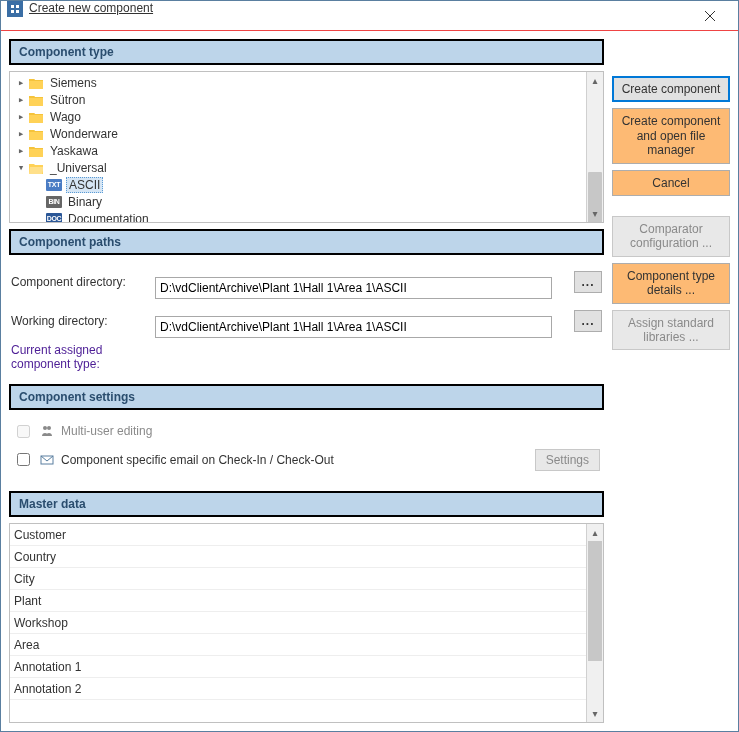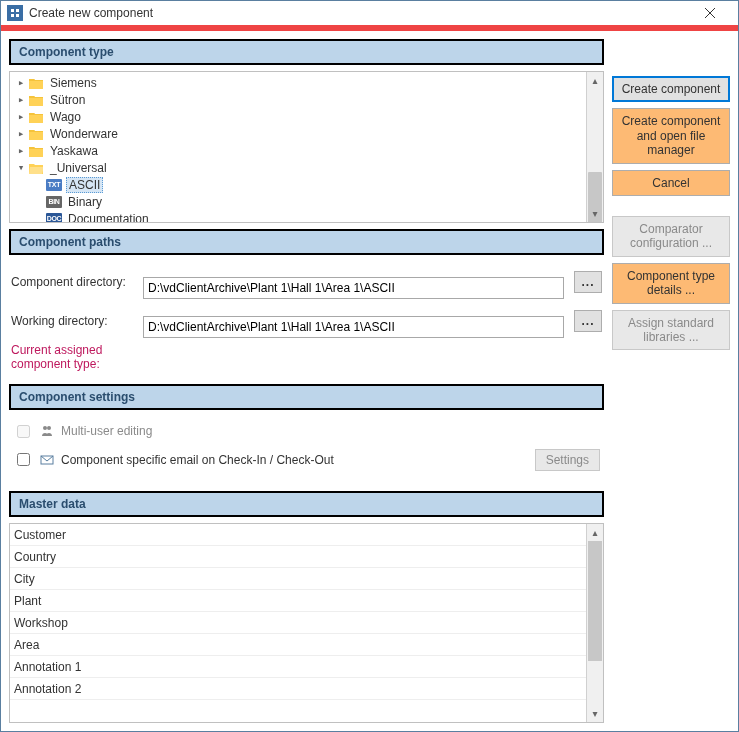--- a/index.html
+++ b/index.html
@@ -14,24 +14,25 @@
     width: 739px;
     height: 732px;
     border: 1px solid #5a7fa0;
     display: flex;
     flex-direction: column;
     background: #fff;
   }
   .titlebar {
     height: 30px;
     display: flex;
-    align-items: center;
+    align-items: flex-start;
     padding: 0 8px 0 6px;
     background: #fff;
-    border-bottom: 6px solid #ef4444;
+    border-bottom: 1px solid #ef4444;
+    text-decoration: underline;
   }
   .titlebar .app-icon {
     width: 16px; height: 16px;
     background: #3a6ea5;
     margin-right: 6px;
     display: inline-flex;
     align-items: center;
     justify-content: center;
   }
   .titlebar .app-icon svg { width: 12px; height: 12px; }
@@ -147,42 +148,42 @@
     padding: 0 2px;
   }
   .tree-row.highlight {
     background: #e8f0f8;
   }
   .tree-row .label-wrap { padding: 0 2px; }
   .paths-body { padding: 4px 2px 2px 2px; }
   .form-row {
     display: flex;
     align-items: center;
-    gap: 10px;
+    gap: 22px;
     margin-bottom: 5px;
   }
   .form-row label { width: 122px; color: #333; }
   .form-row input[type=text] {
     flex: 1;
     height: 22px;
     border: 1px solid #a8a8a8;
     padding: 0 4px;
     font-family: inherit;
     font-size: 12px;
     margin-top: 12px;
   }
   .browse-btn {
     width: 28px; height: 22px;
     border: 1px solid #adadad;
     background: #e1e1e1;
     display: flex; align-items: center; justify-content: center;
     font-weight: bold;
     letter-spacing: 1px;
   }
-  .static-row { display: flex; gap: 6px; margin-bottom: 4px; align-items: flex-start; color: #be185d; line-height: 1.2; }
+  .static-row { display: flex; gap: 6px; margin-bottom: 4px; align-items: flex-start; color: #4c1d95; line-height: 1.2; }
   .static-row .lbl { width: 122px; }
   .settings-body { padding: 6px 4px; }
   .check-row {
     display: flex;
     align-items: center;
     gap: 6px;
     margin-bottom: 8px;
   }
   .check-row input[type=checkbox] {
     width: 13px; height: 13px;

